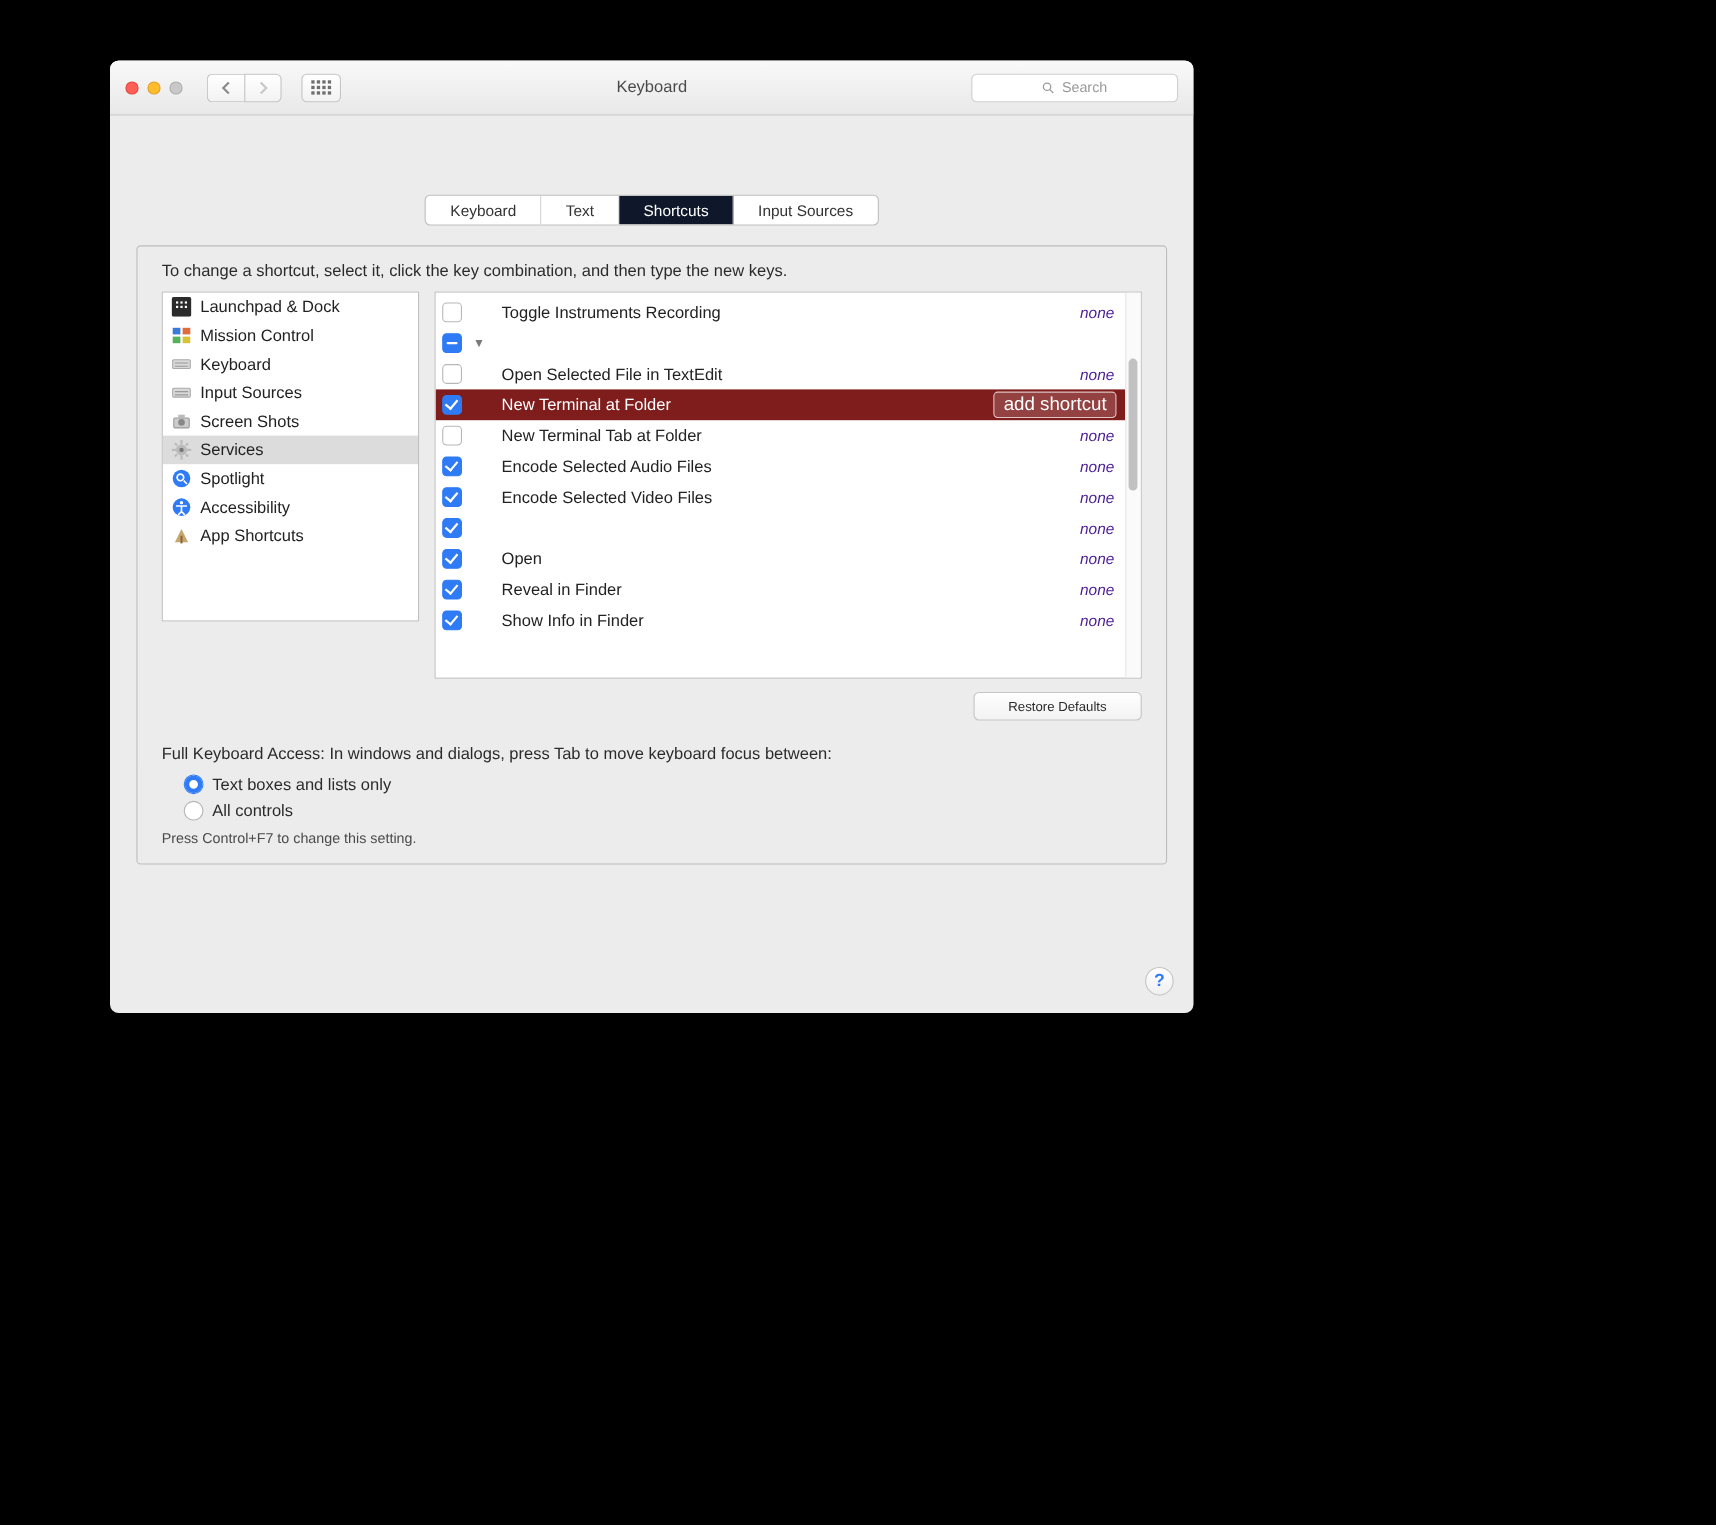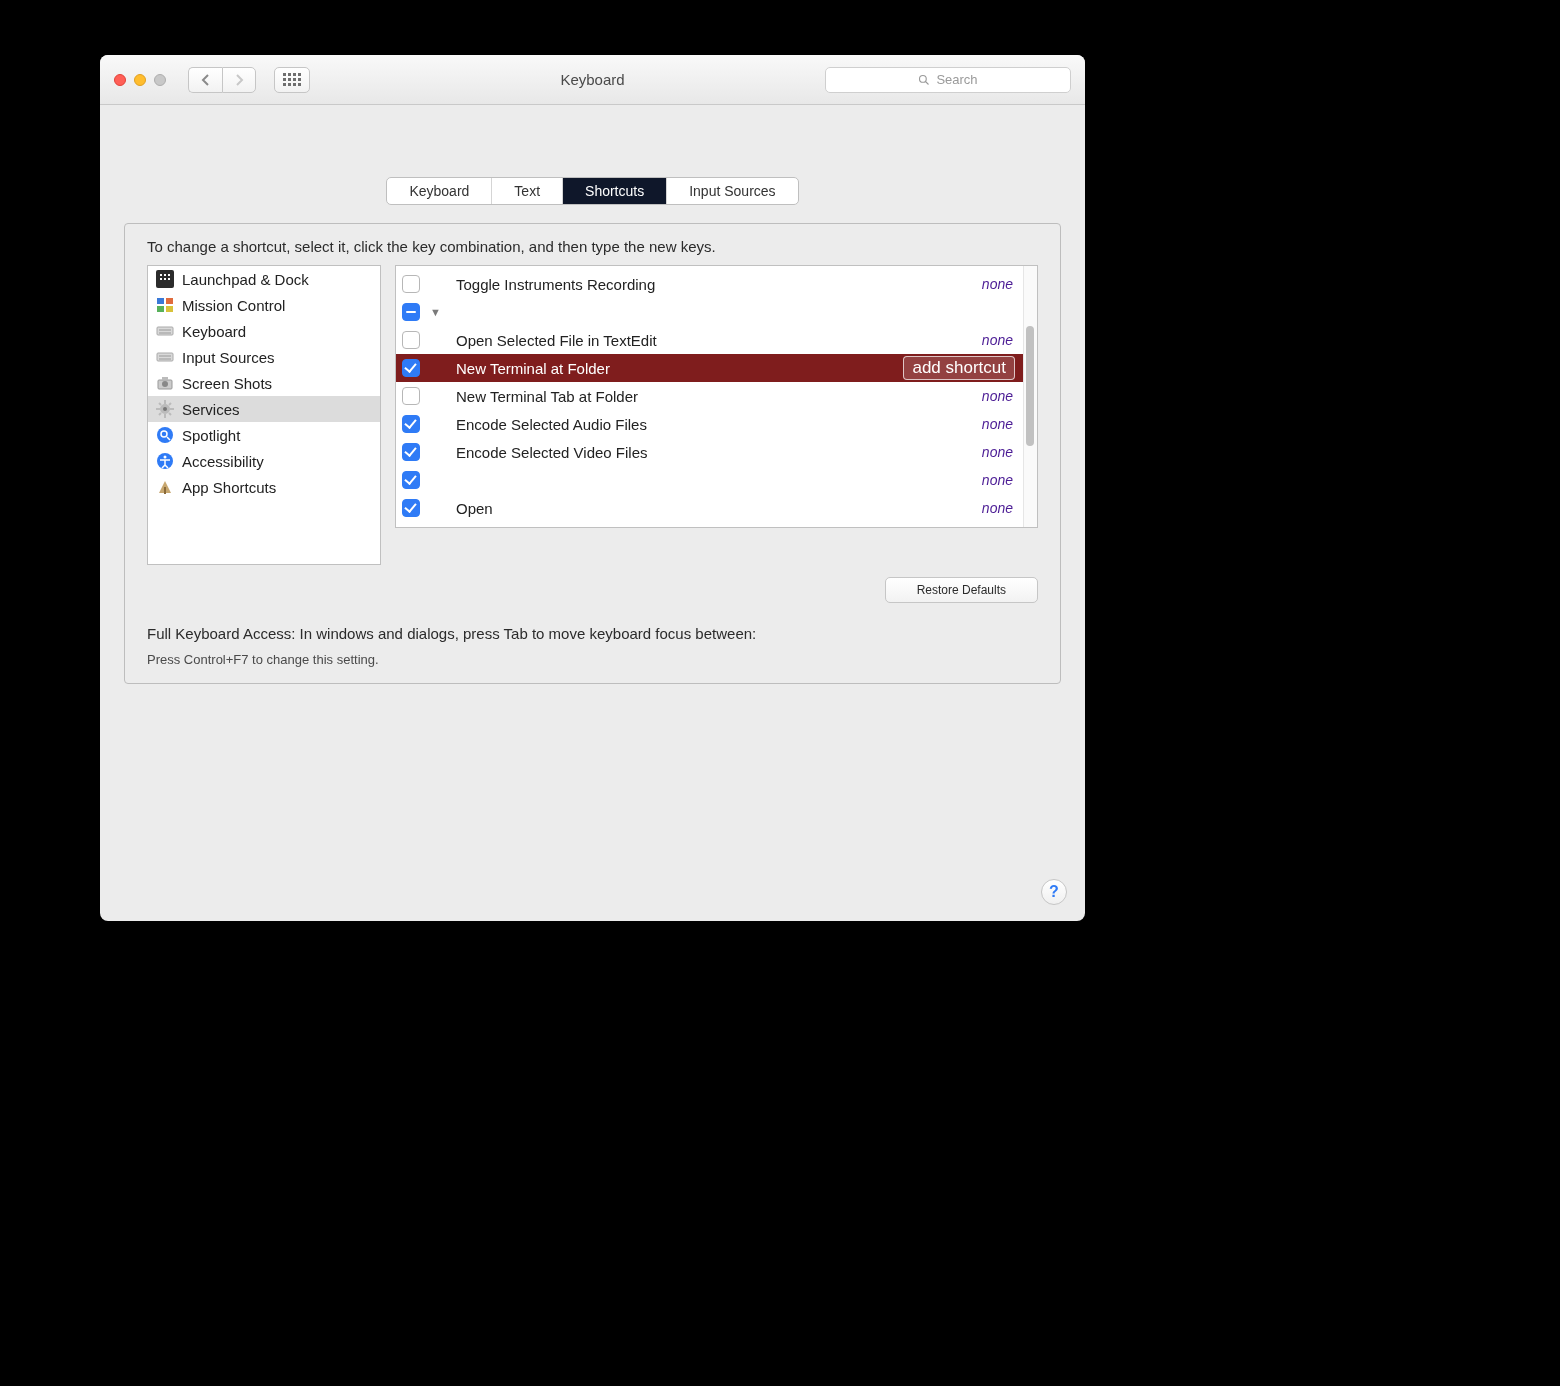--- a/index.html
+++ b/index.html
@@ -12,37 +12,37 @@
 .tl-min  { background:#ffbd2e; border:1px solid #e0a022; }
 .tl-max  { background:#c8c8c8; border:1px solid #aeaeae; }
 .navbtns { display:flex; margin-left: 12px; }
 .navbtn { width: 34px; height: 26px; background: linear-gradient(#ffffff,#f2f2f2); border:1px solid #c6c6c6; display:flex; align-items:center; justify-content:center; color:#888; font-size:14px; }
 .navbtn:first-child { border-radius: 5px 0 0 5px; border-right:none; }
 .navbtn:last-child  { border-radius: 0 5px 5px 0; }
 .gridbtn { width: 36px; height: 26px; background: linear-gradient(#ffffff,#f2f2f2); border:1px solid #c6c6c6; border-radius:5px; display:flex; align-items:center; justify-content:center; margin-left:8px;}
 .dots { display:grid; grid-template-columns:repeat(4,3px); grid-auto-rows:3px; gap:2px;}
 .dots i { background:#6e6e6e; width:3px; height:3px; display:block;}
 .title { position:absolute; left:0; right:0; text-align:center; font-size:15px; color:#4a4a4a; pointer-events:none; }
-.search { margin-left:auto; width: 246px; height: 26px; background:#fff; border:1px solid #cfcfcf; border-radius:5px; display:flex; align-items:center; justify-content:center; color:#9a9a9a; gap:6px; font-size:13px;}
+.search { margin-left:auto; width: 188px; height: 26px; background:#fff; border:1px solid #cfcfcf; border-radius:5px; display:flex; align-items:center; justify-content:center; color:#9a9a9a; gap:6px; font-size:13px;}
 .search svg { width:12px; height:12px; fill:#9a9a9a; }
 .body { padding: 12px 24px 20px 24px; }
 .tabs { display:flex; justify-content:center; margin-top: 60px; margin-bottom: 18px;}
 .segment { display:flex; border:1px solid #bfbfbf; border-radius:5px; overflow:hidden; background:#fff;}
 .seg { padding: 5px 22px; font-size:14px; color:#333; border-right:1px solid #d5d5d5; cursor:default;}
 .seg:last-child{border-right:none;}
 .seg.active{ background:#0f172a; color:#fff; }
 .bordered { border:1px solid #bdbdbd; border-radius:4px; background:#ececec; padding: 14px 0 16px 0; margin-top: 2px;}
 .instructions { font-size:15px; color:#2b2b2b; padding: 0 22px 10px 22px; }
 .twopane { display:flex; padding: 0 22px; gap: 14px; }
 .sidebar { width: 234px; background:#fff; border:1px solid #c0c0c0; height: 300px; overflow:hidden;}
 .sidebar .row { display:flex; align-items:center; gap:8px; padding: 4px 8px; font-size:15px; color:#222;}
 .sidebar .row.selected { background:#dcdcdc; }
 .sidebar .ic { width:18px; height:18px; display:flex; align-items:center; justify-content:center; flex-shrink:0;}
 .mainlist-wrap { flex:1; position:relative; }
-.mainlist { background:#fff; border:1px solid #c0c0c0; height: 263px; overflow:hidden; position:relative;}
+.mainlist { background:#fff; border:1px solid #c0c0c0; height: 352px; overflow:hidden; position:relative;}
 .mainlist-inner { position:absolute; top: -24px; left:0; right: 14px; }
 .scrollgutter { position:absolute; right:0; top:0; bottom:0; width:14px; background:#fafafa; border-left:1px solid #e6e6e6;}
 .scrollthumb { position:absolute; right:3px; top:60px; width:8px; height:120px; background:#c1c1c1; border-radius:4px;}
 .ml-row { display:flex; align-items:center; height: 28px; font-size:15px; color:#222;}
 .ml-row .cb { width:18px; height:18px; margin-left:6px; border:1px solid #b7b7b7; border-radius:4px; background:#fff; flex-shrink:0;}
 .ml-row .cb.on { background:#2f7bf6; border-color:#2f7bf6; position:relative;}
 .ml-row .cb.on::after { content:""; position:absolute; left:4px; top:1px; width:5px; height:9px; border:solid #fff; border-width:0 2px 2px 0; transform:rotate(40deg);}
 .ml-row .cb.mixed { background:#2f7bf6; border-color:#2f7bf6; position:relative;}
 .ml-row .cb.mixed::after { content:""; position:absolute; left:3px; right:3px; top:7px; height:2px; background:#fff; border-radius:1px;}
 .ml-row .disclosure { margin-left:10px; width:10px; color:#7a7a7a; font-size:11px;}
@@ -291,19 +291,29 @@
             <div class="scrollgutter">
               <div class="scrollthumb"></div>
             </div>
           </div>
         </div>
       </div>
       <div class="restore">
         <div class="osxbtn">Restore Defaults</div>
       </div>
       <div class="fka-label">Full Keyboard Access: In windows and dialogs, press Tab to move keyboard focus between:</div>
+      <div class="radiogroup" id="radiogroup">
+          <div class="radioline">
+            <span class="radio on"></span>
+            <span>Text boxes and lists only</span>
+          </div>
+          <div class="radioline">
+            <span class="radio"></span>
+            <span>All controls</span>
+          </div>
+        </div>
       <div class="hint">Press Control+F7 to change this setting.</div>
     </div>
 
   </div>
 
   <div class="helpbtn">?</div>
 </div>
 
 </body></html>

